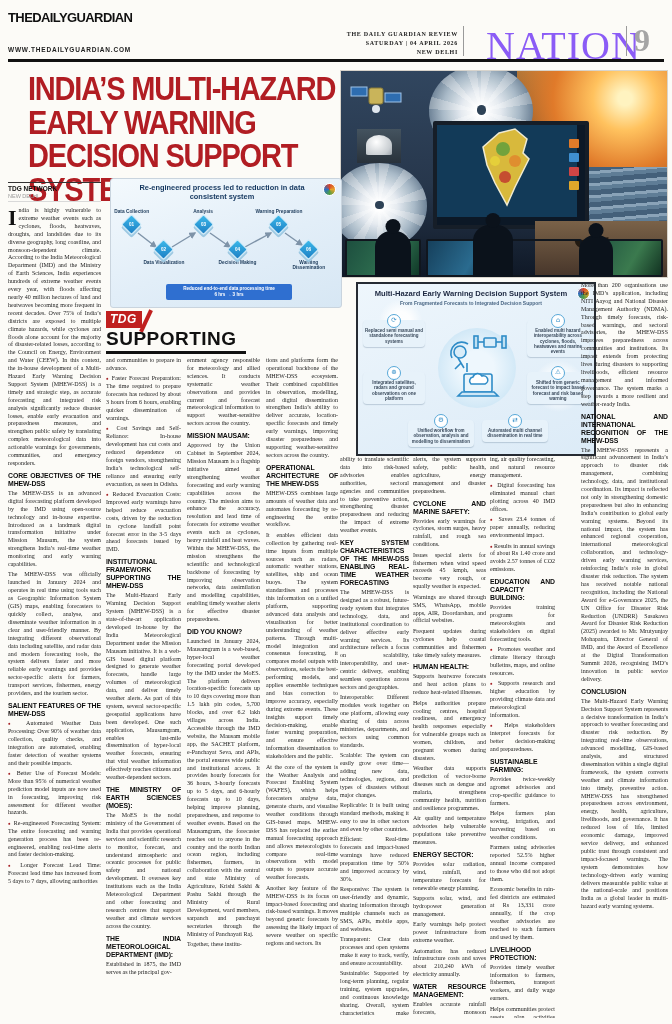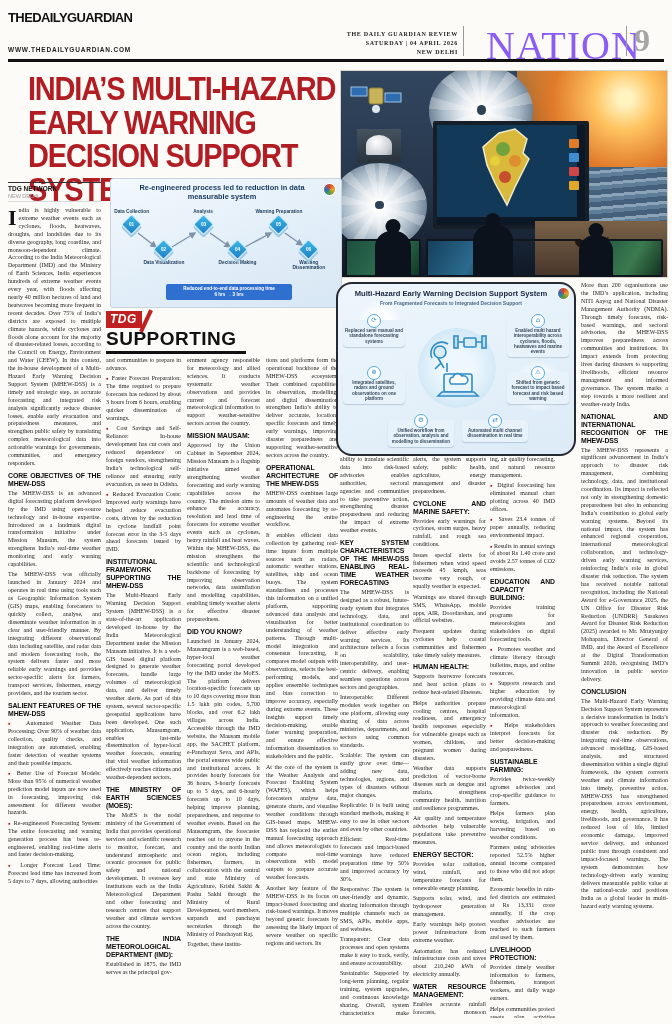--- a/index.html
+++ b/index.html
@@ -52,24 +52,24 @@
   .h-radar{position:absolute;left:16px;top:58px;width:44px;height:34px;background:linear-gradient(#44535f,#29323b);}
   .h-dome{position:absolute;left:9px;top:6px;width:26px;height:20px;background:radial-gradient(circle at 40% 35%,#ffffff,#c9ced2 70%,#9aa1a8);border-radius:50% 50% 8% 8%;}
   .h-monitor{position:absolute;left:92px;top:50px;width:148px;height:100px;background:#0c1826;border:4px solid #161e28;border-radius:2px;}
   .h-sidebar{position:absolute;right:4px;top:14px;width:12px;}
   .h-sidebar i{display:block;width:10px;height:9px;margin-bottom:5px;border-radius:1px;}
   .h-desk{position:absolute;left:0;bottom:0;width:100%;height:56px;display:flex;gap:5px;align-items:flex-end;padding:0 4px;box-sizing:border-box;}
   .h-screen{height:34px;flex:1;border:2px solid #10161e;border-radius:2px;}
   .person{position:absolute;bottom:0;background:#0b121b;border-radius:16px 16px 0 0;}
   .person::before{content:"";position:absolute;left:50%;top:-12px;transform:translateX(-50%);width:15px;height:15px;border-radius:50%;background:#0b121b;}
   
-  .sys{left:336px;top:282px;width:236px;height:170px;background:
+  .sys{left:356px;top:282px;width:236px;height:170px;background:
       radial-gradient(circle at 18% 22%,rgba(255,255,255,.9) 0 10px,rgba(255,255,255,0) 22px),
       radial-gradient(circle at 85% 60%,rgba(255,255,255,.9) 0 12px,rgba(255,255,255,0) 26px),
-      linear-gradient(160deg,#eef6fc,#dcebf7);border:2.5px solid #262b33;border-radius:16px;overflow:hidden;}
+      linear-gradient(160deg,#eef6fc,#dcebf7);border:2.5px solid #262b33;border-radius:0;overflow:hidden;}
   .sys .stitle{position:absolute;left:8px;right:18px;top:5px;text-align:center;font-family:"Liberation Sans",sans-serif;font-weight:800;font-size:7.6px;color:#1c2740;}
   .sys .ssub{position:absolute;left:8px;right:18px;top:16px;text-align:center;font-family:"Liberation Sans",sans-serif;font-weight:700;font-size:5px;color:#4a6785;}
   .sys .emblem2{position:absolute;right:4px;top:3px;width:11px;height:11px;border-radius:50%;background:conic-gradient(#d8452c,#e7a22b,#4f9e46,#2f6fc0,#d8452c);border:1px solid #fff;}
   .sys-center{position:absolute;left:80px;top:44px;width:78px;height:80px;border-radius:50%;background:radial-gradient(circle,#eef7fd 30%,#cfe7f6 75%,#bcdcef);}
   .sys-card{position:absolute;background:#e7f2fa;border-radius:4px;padding:8px 2px 3px 2px;box-sizing:border-box;text-align:center;box-shadow:0 1px 1px rgba(60,90,120,.25);}
   .sys-card .icirc{position:absolute;left:50%;top:-6px;transform:translateX(-50%);width:12px;height:12px;border-radius:50%;background:#fff;border:1px solid #57a8d8;color:#2f8cc7;font-size:6.5px;line-height:11px;font-family:"DejaVu Sans",sans-serif;}
   .sys-card .ctext{font-family:"Liberation Sans",sans-serif;font-weight:700;font-size:4.5px;line-height:5.3px;color:#3a4a5c;}
   .slot-1{left:5px;top:36px;width:62px;}
   .slot-2{left:5px;top:88px;width:62px;}
   .slot-3{left:50px;top:136px;width:66px;}
@@ -145,21 +145,21 @@
       <div class="h-screen" style="background:linear-gradient(120deg,#16405c,#2a6b8f 60%,#0e2c40);"></div>
       <div class="h-screen" style="background:linear-gradient(120deg,#54401c,#8a6a2a 60%,#3a2c12;"></div>
       <div class="h-screen" style="background:linear-gradient(120deg,#1d4f3f,#3b7a4e 60%,#123322);"></div>
     </div>
     <div class="person" style="left:34px;width:36px;height:46px;"></div>
     <div class="person" style="left:132px;width:40px;height:52px;"></div>
     <div class="person" style="left:238px;width:34px;height:42px;"></div>
   </div>
 
   <div class="abs proc">
-    <div class="ptitle">Re-engineered process led to reduction in data measurable system</div>
+    <div class="ptitle">Re-engineered process led to reduction in data consistent system</div>
     <div class="emblem"></div>
     <svg class="parrows" width="230" height="128" viewBox="0 0 230 128">
       <defs>
           <marker id="ah" markerWidth="5" markerHeight="5" refX="4" refY="2.5" orient="auto">
             <path d="M0,0 L5,2.5 L0,5 Z" fill="#7e93a8"></path>
           </marker>
         </defs>
       <line x1="27" y1="54" x2="45" y2="68" stroke="#7e93a8" stroke-width="1.4" marker-end="url(#ah)"></line>
       <line x1="61" y1="68" x2="84" y2="54" stroke="#7e93a8" stroke-width="1.4" marker-end="url(#ah)"></line>
       <line x1="99" y1="54" x2="119" y2="68" stroke="#7e93a8" stroke-width="1.4" marker-end="url(#ah)"></line>

